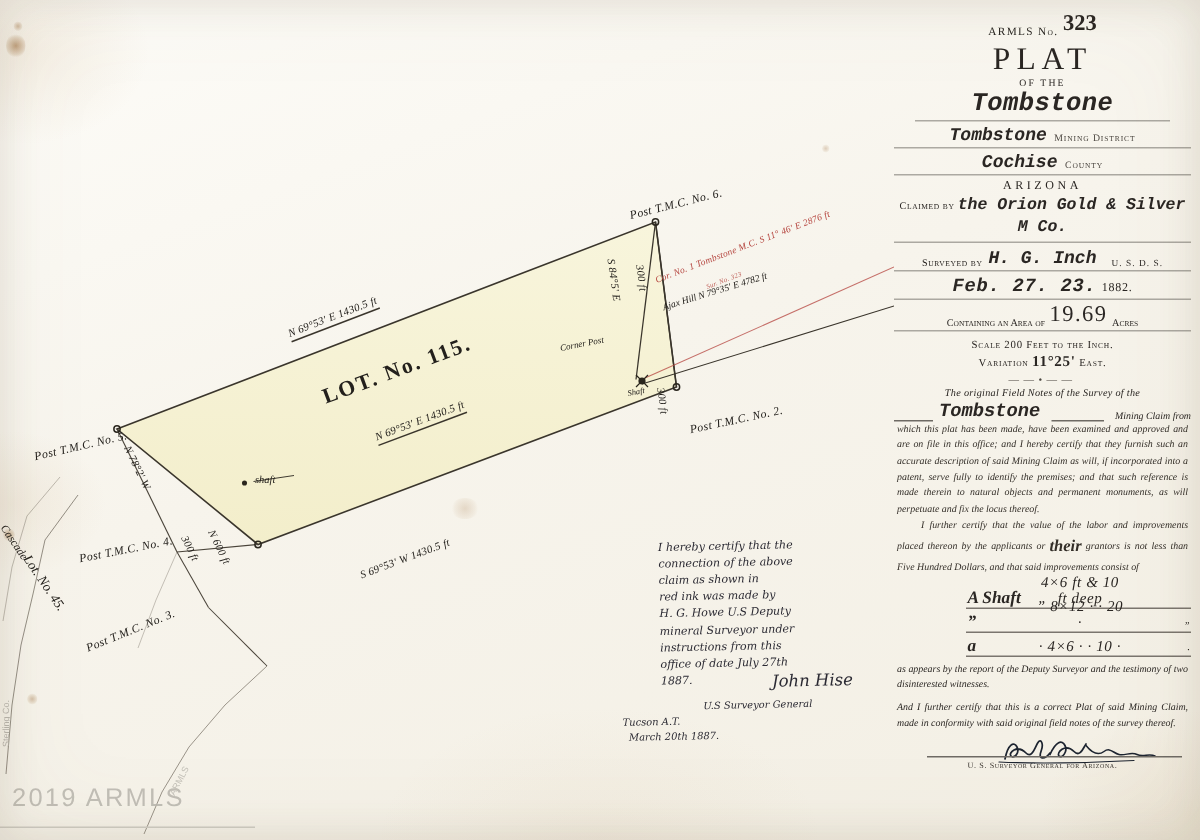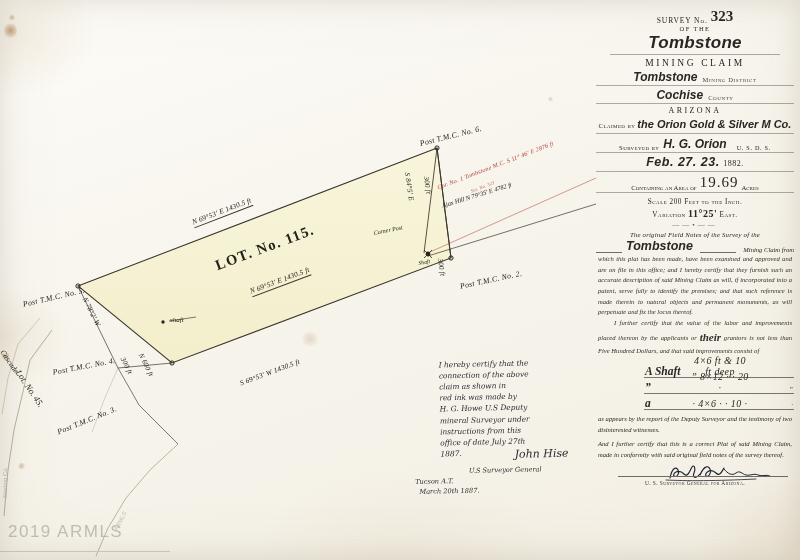--- a/index.html
+++ b/index.html
@@ -25,21 +25,21 @@
   
   #cert{position:absolute;left:596px;top:8px;width:198px;height:544px;
         text-align:center;}
   .rule{height:1px;background:#6e6a64;opacity:.55;margin:1px 0 2px;}
   .rule.short{margin-left:14px;margin-right:14px;}
   .sv-no{font-size:7.5px;letter-spacing:.9px;font-variant:small-caps;
          display:flex;align-items:flex-end;justify-content:center;gap:3px;}
   .sv-no b{font-size:15px;letter-spacing:0;font-family:"Liberation Serif",serif;}
   .plat{font-size:21px;letter-spacing:4px;margin:2px 0 0;}
   .ofthe{font-size:6.5px;letter-spacing:1.4px;font-variant:small-caps;margin:0 0 1px;}
-  .script{font-family:Liberation Sans, sans-serif;font-style:italic;font-weight:bold;}
+  .script{font-family:Liberation Mono, monospace;font-style:italic;font-weight:bold;}
   .town-big{font-size:17px;letter-spacing:.3px;}
   .mclaim{font-size:9.5px;letter-spacing:2.6px;font-variant:small-caps;margin-top:3px;}
   .fieldrow{display:flex;align-items:flex-end;justify-content:center;gap:5px;
             font-size:11px;margin-top:2px;}
   .fieldrow .lab{font-size:6.5px;font-variant:small-caps;letter-spacing:.6px;
                  color:#4a453f;padding-bottom:1px;}
   .az{font-size:8px;letter-spacing:2.4px;font-variant:small-caps;margin-top:0;}
   .claimline{font-size:8.5px;line-height:1.35;text-align:center;margin-top:2px;}
   .claimline .sm{font-size:6.8px;font-variant:small-caps;letter-spacing:.4px;}
   .claimline .nm{font-size:11px;}
@@ -223,30 +223,30 @@
     
     <div class="botrule"></div>
     <div class="wm">2019 ARMLS</div>
     <div class="wm-side">Sterling Co.</div>
     <div class="wm-diag">ARMLS</div>
   </div>
 
   <div id="cert">
 
     <div class="sv-no">
-      <span>SURVEY No.</span>
+      <span>ARMLS No.</span>
       <b>323</b>
     </div>
 
+    <div class="plat">PLAT</div>
     <div class="ofthe">OF THE</div>
 
     <div class="script town-big">Tombstone</div>
     <div class="rule short"></div>
 
-    <div class="mclaim">MINING CLAIM</div>
 
     <div class="fieldrow">
       <span class="script" style="font-size:12px">Tombstone</span>
       <span class="lab">Mining District</span>
     </div>
     <div class="rule"></div>
 
     <div class="fieldrow">
       <span class="script" style="font-size:12px">Cochise</span>
       <span class="lab">County</span>
@@ -256,21 +256,21 @@
     <div class="az">ARIZONA</div>
 
     <div class="claimline">
       <span class="sm">Claimed by</span>
       <span class="script nm">the Orion Gold &amp; Silver M Co.</span>
     </div>
     <div class="rule"></div>
 
     <div class="svy">
       <span class="sm">Surveyed by</span>
-      <span class="script nm">H. G. Orion</span>
+      <span class="script nm">H. G. Inch</span>
       <span class="usds">U. S. D. S.</span>
     </div>
     <div class="rule"></div>
 
     <div class="dateline">
       <span class="script">Feb. 27. 23.</span>
       <span class="yr">1882.</span>
     </div>
     <div class="rule"></div>
 

